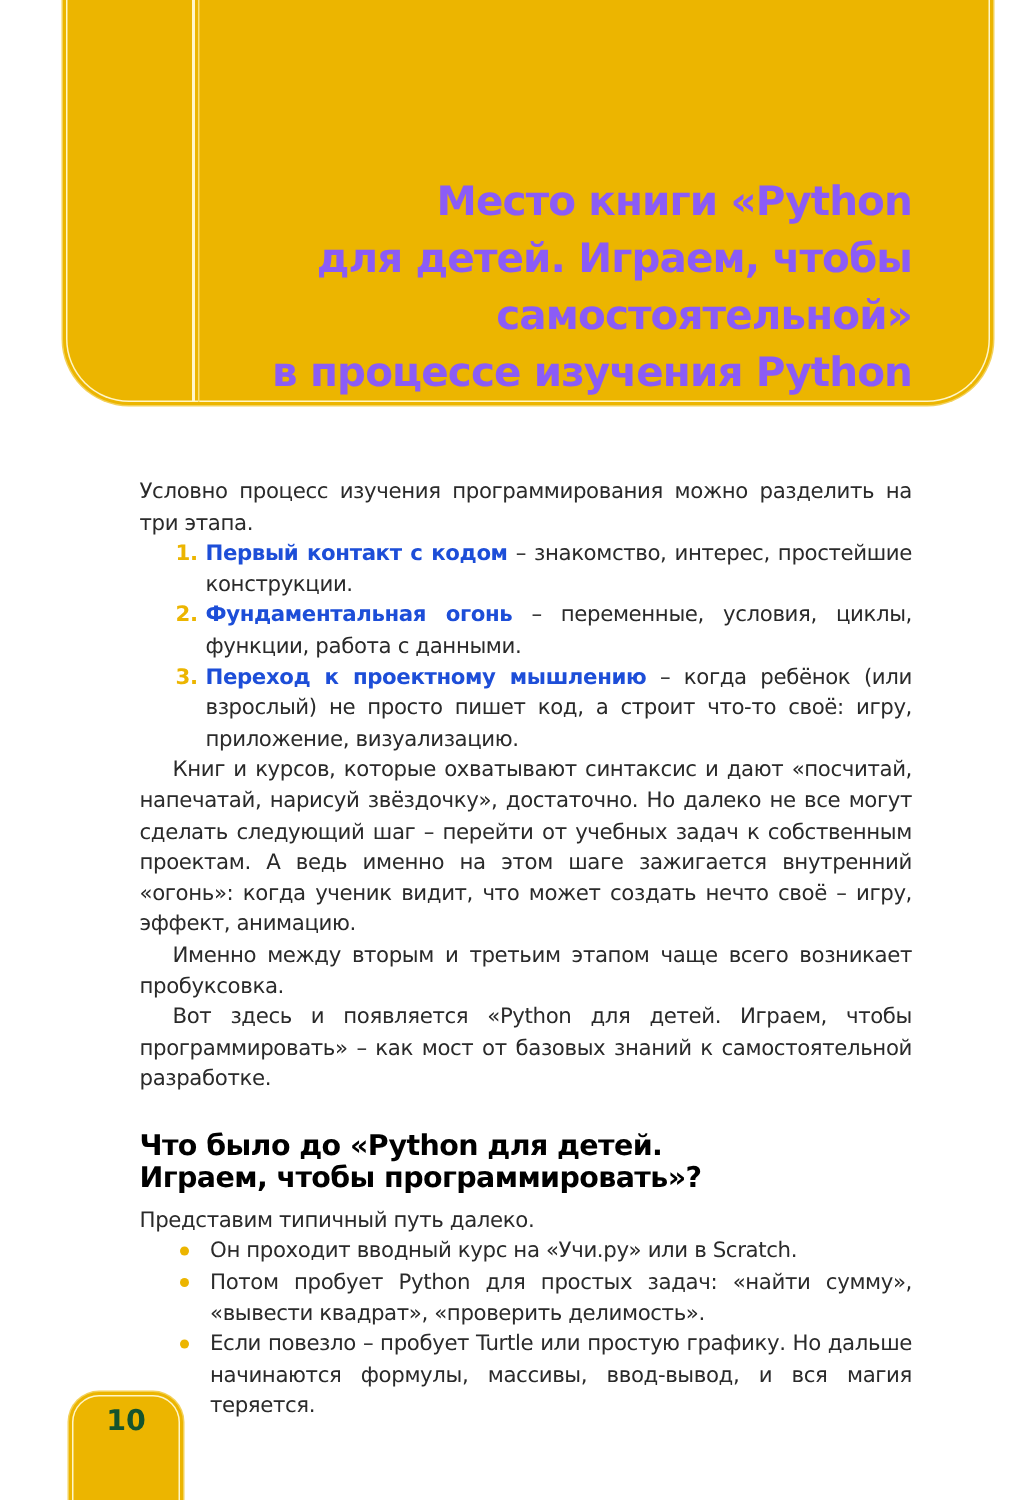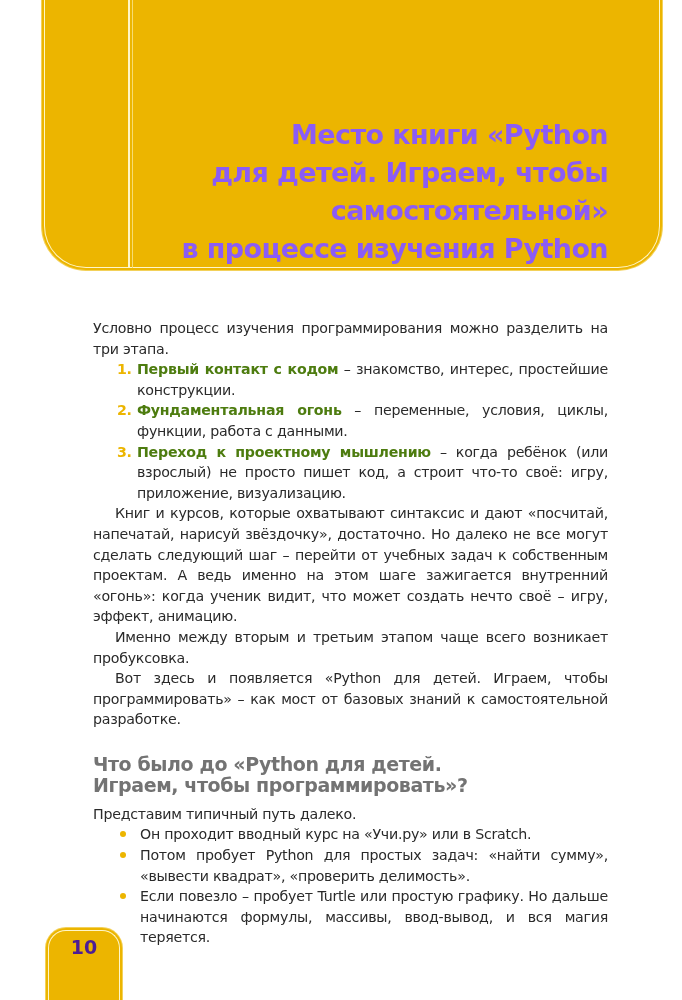--- a/index.html
+++ b/index.html
@@ -88,26 +88,26 @@
     padding-left: 44px;
   }
   ol.stages li .num {
     position: absolute;
     left: 24px;
     top: 0;
     color: #ecb500;
     font-weight: bold;
   }
   .hl {
-    color: #4d7c0f;
+    color: #1d4ed8;
     font-weight: bold;
   }
   .section-heading {
     margin: 24px 0 8px 0;
-    color: #737373;
+    color: #000000;
     font-weight: bold;
     font-size: 19px;
     line-height: 21px;
     letter-spacing: -0.4px;
     text-align: left;
   }
   ul.path {
     list-style: none;
     margin: 0;
     padding: 0;
@@ -140,21 +140,21 @@
     left: 2px; right: 2px; top: 2px; bottom: 0;
     border: 1.5px solid #fff6c8;
     border-bottom: none;
     border-radius: 18px 18px 0 0;
   }
   .page-number {
     position: absolute;
     left: 0; right: 0;
     top: 8px;
     text-align: center;
-    color: #4c1d95;
+    color: #14532d;
     font-weight: bold;
     font-size: 19px;
     line-height: 22px;
   }
 </style>
 </head>
 <body>
 
 <div class="header-box">
   <div class="inner-border"></div>

